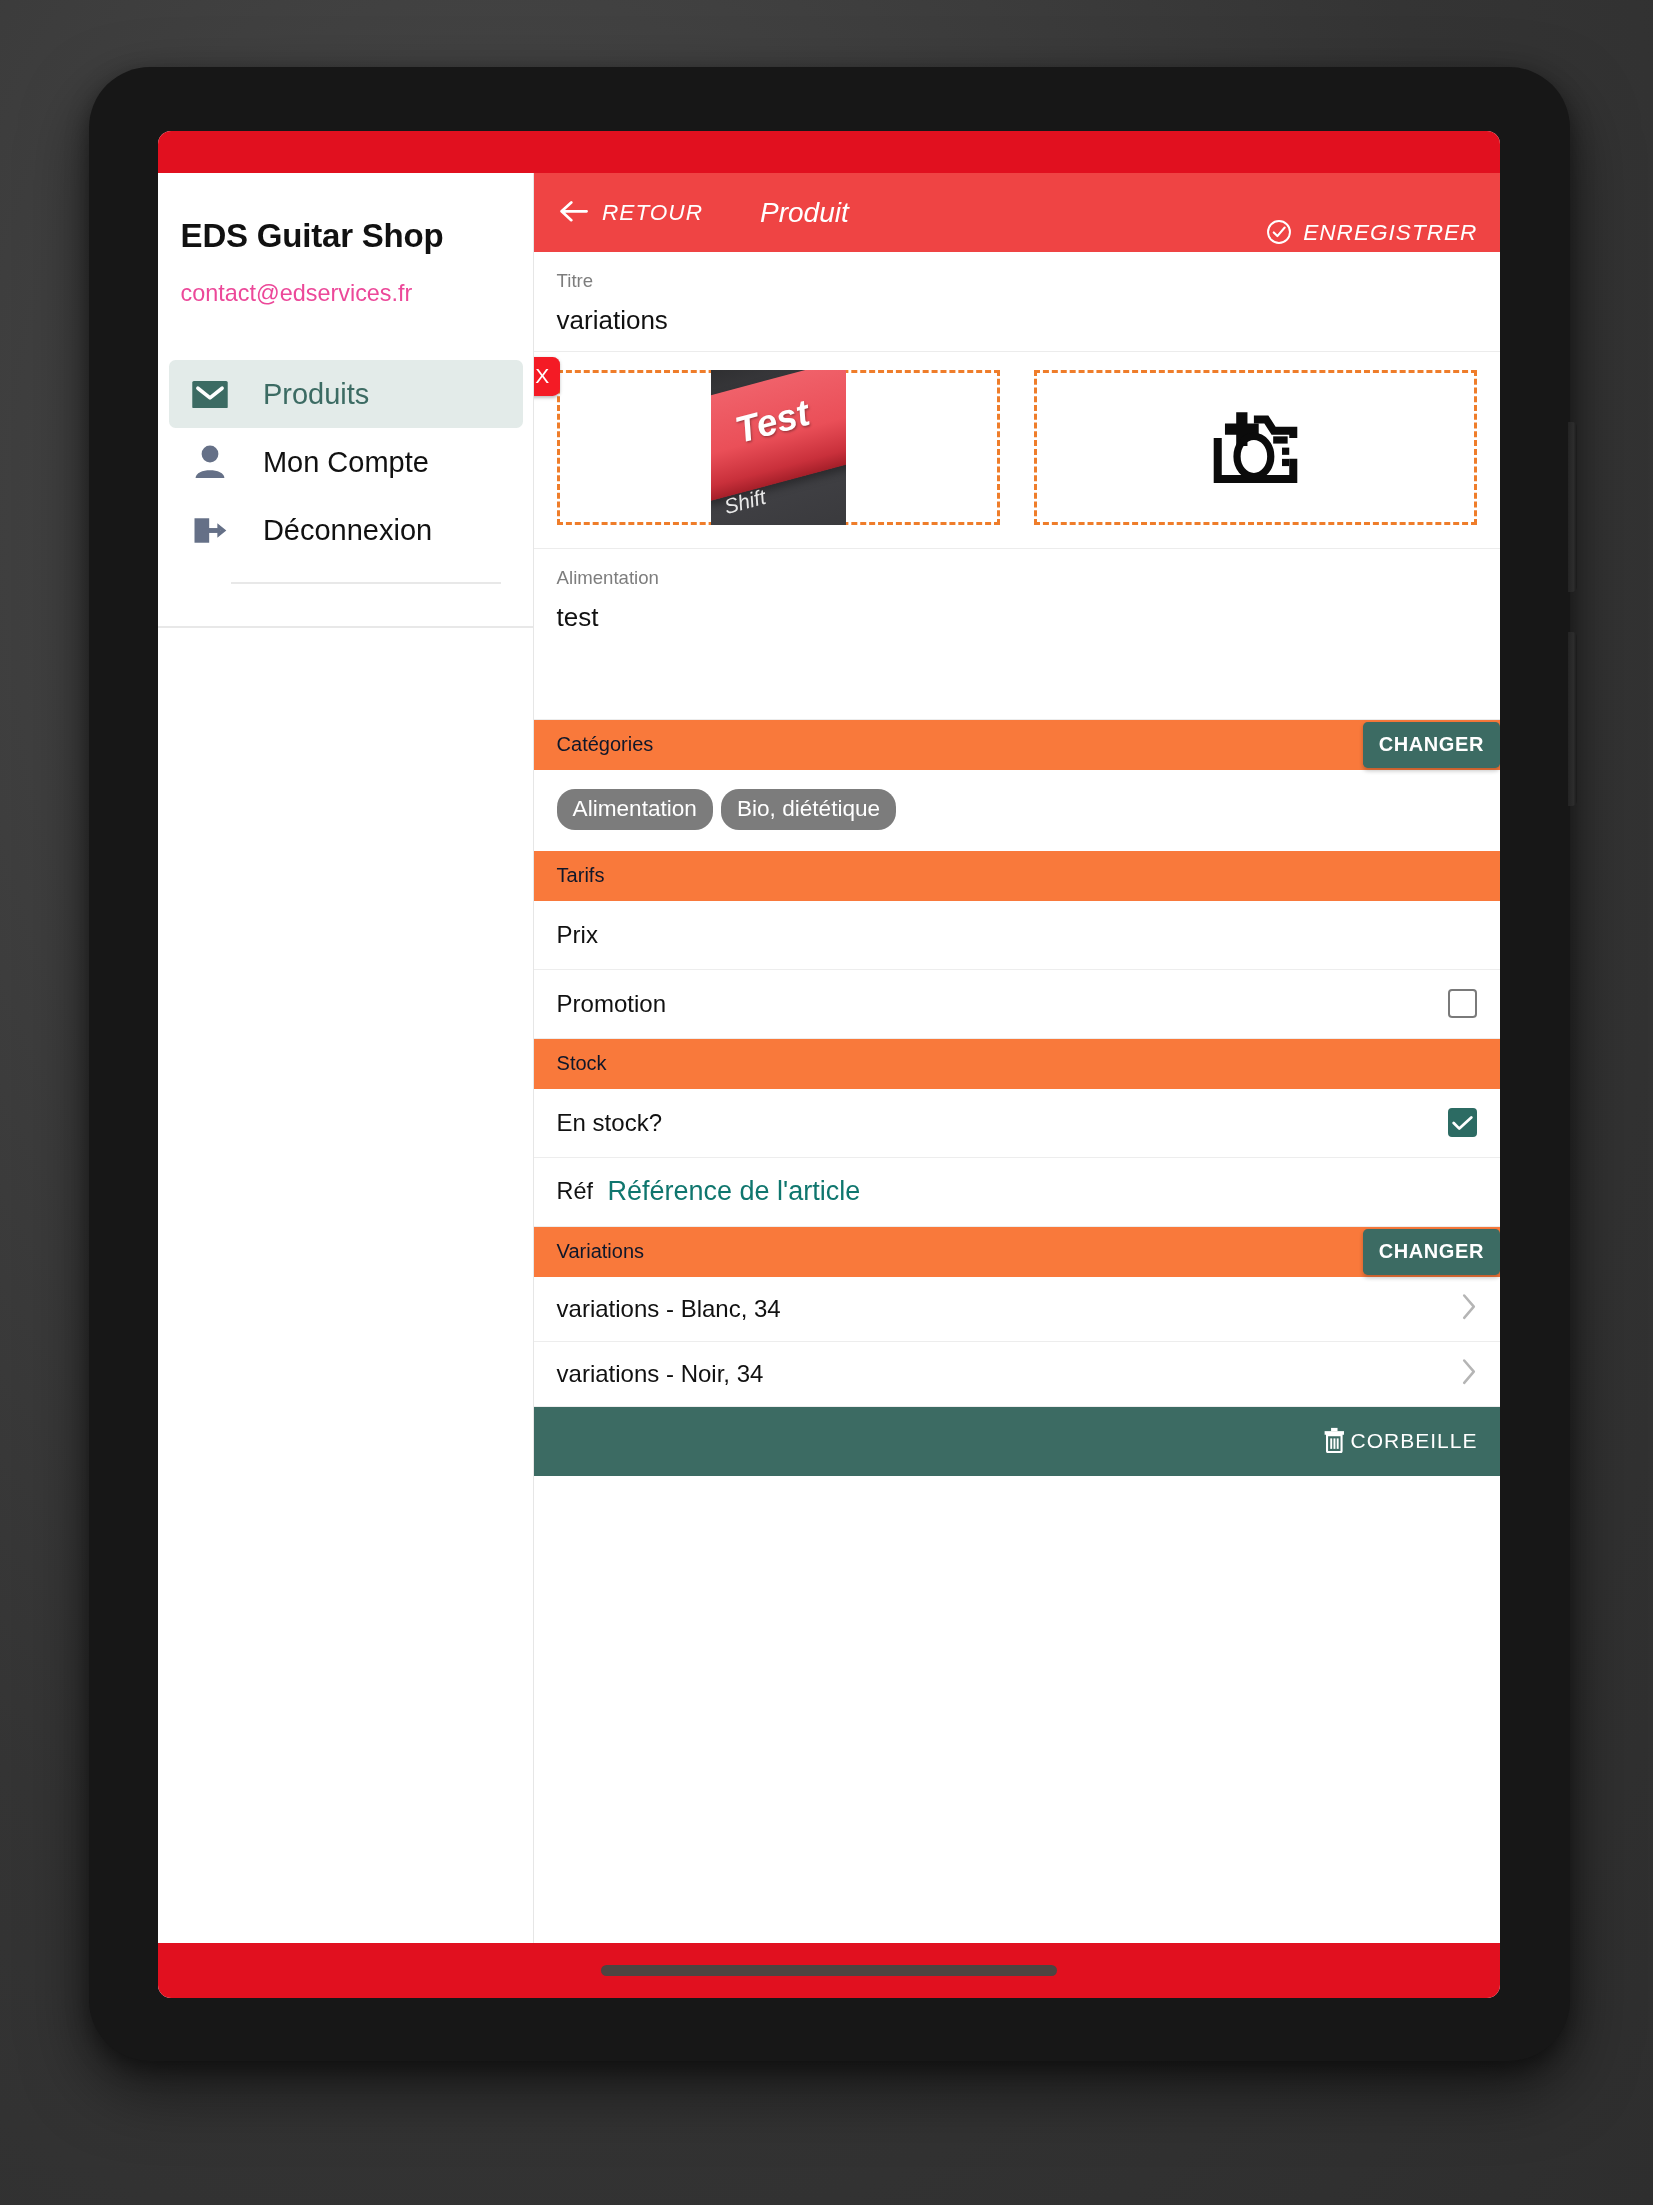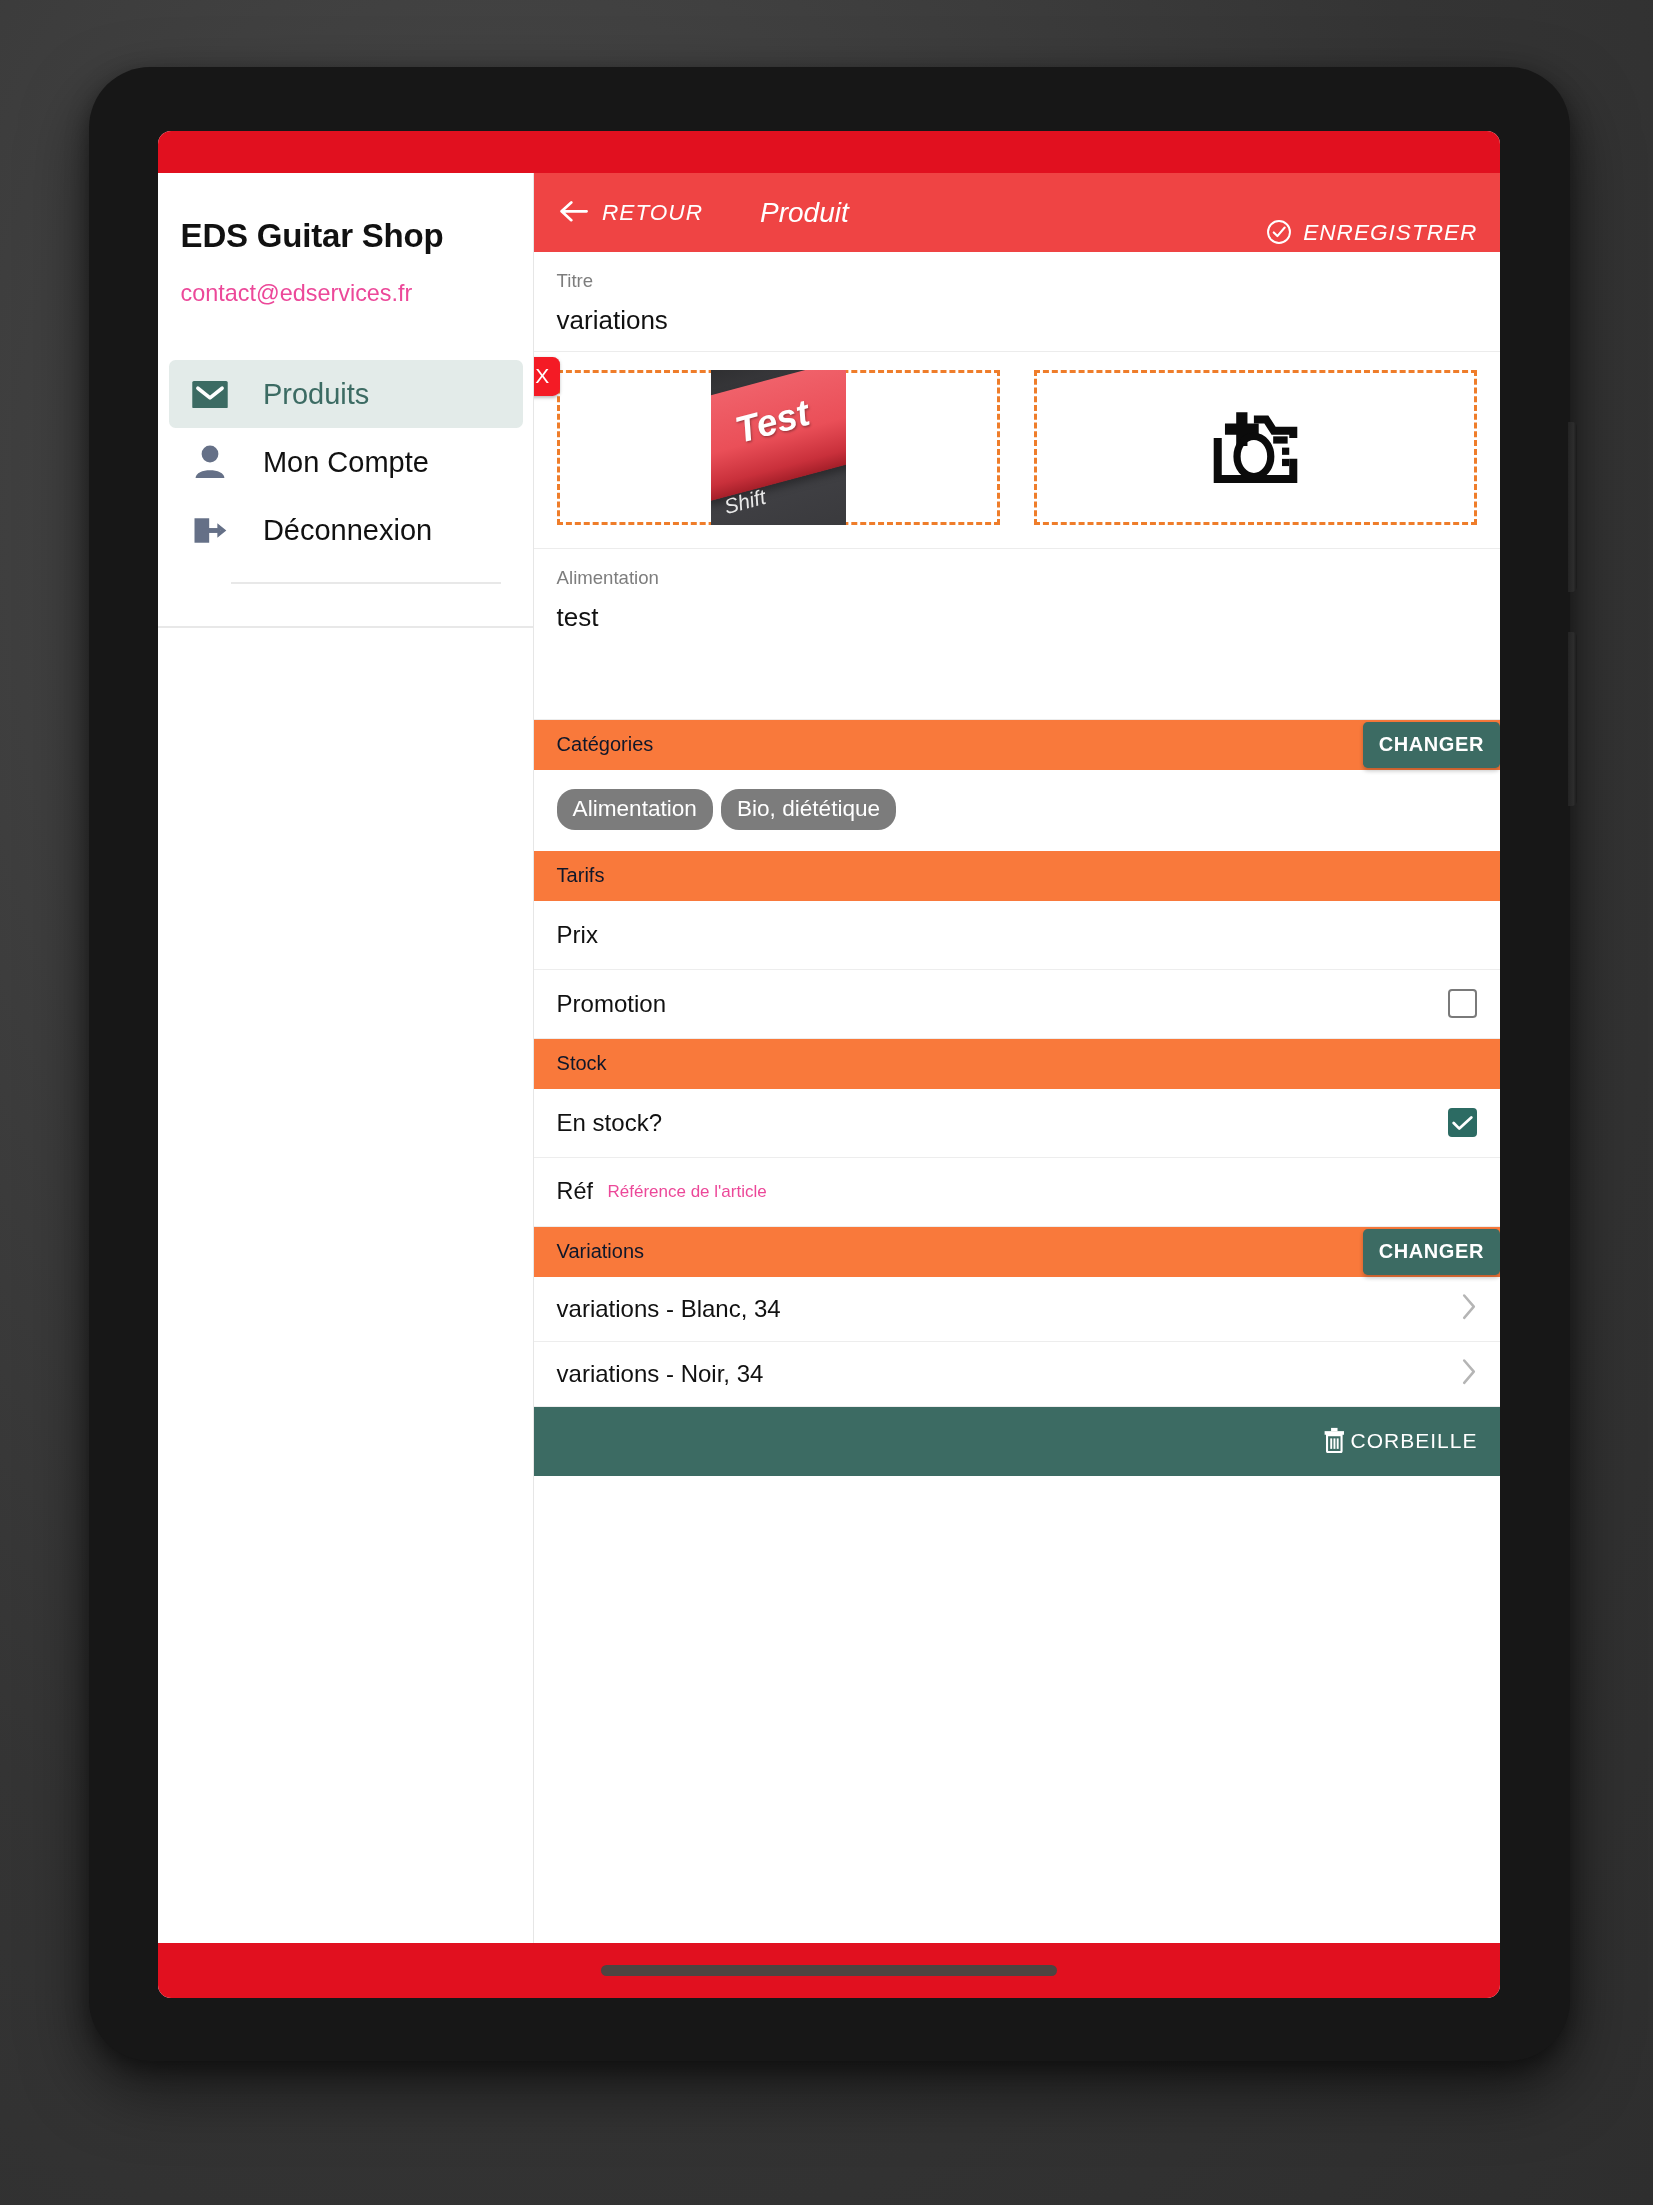--- a/index.html
+++ b/index.html
@@ -350,21 +350,21 @@
   }
 
   .ref-row {
     height: 69px;
     display: flex;
     align-items: center;
     padding: 0 22.6px;
     border-bottom: 1.6px solid #ededed;
   }
   #ref-label { font-size: 23.4px; color: #111111; margin-right: 14.5px; }
-  #ref-placeholder { font-size: 17px; color: #ec4899; }
+  #ref-placeholder { font-size: 27px; color: #0f766e; }
 
   .variation-row {
     height: 65px;
     display: flex;
     align-items: center;
     padding: 0 22.6px;
     border-bottom: 1.6px solid #ededed;
     cursor: pointer;
   }
   .variation-label { font-size: 24px; color: #111111; }

